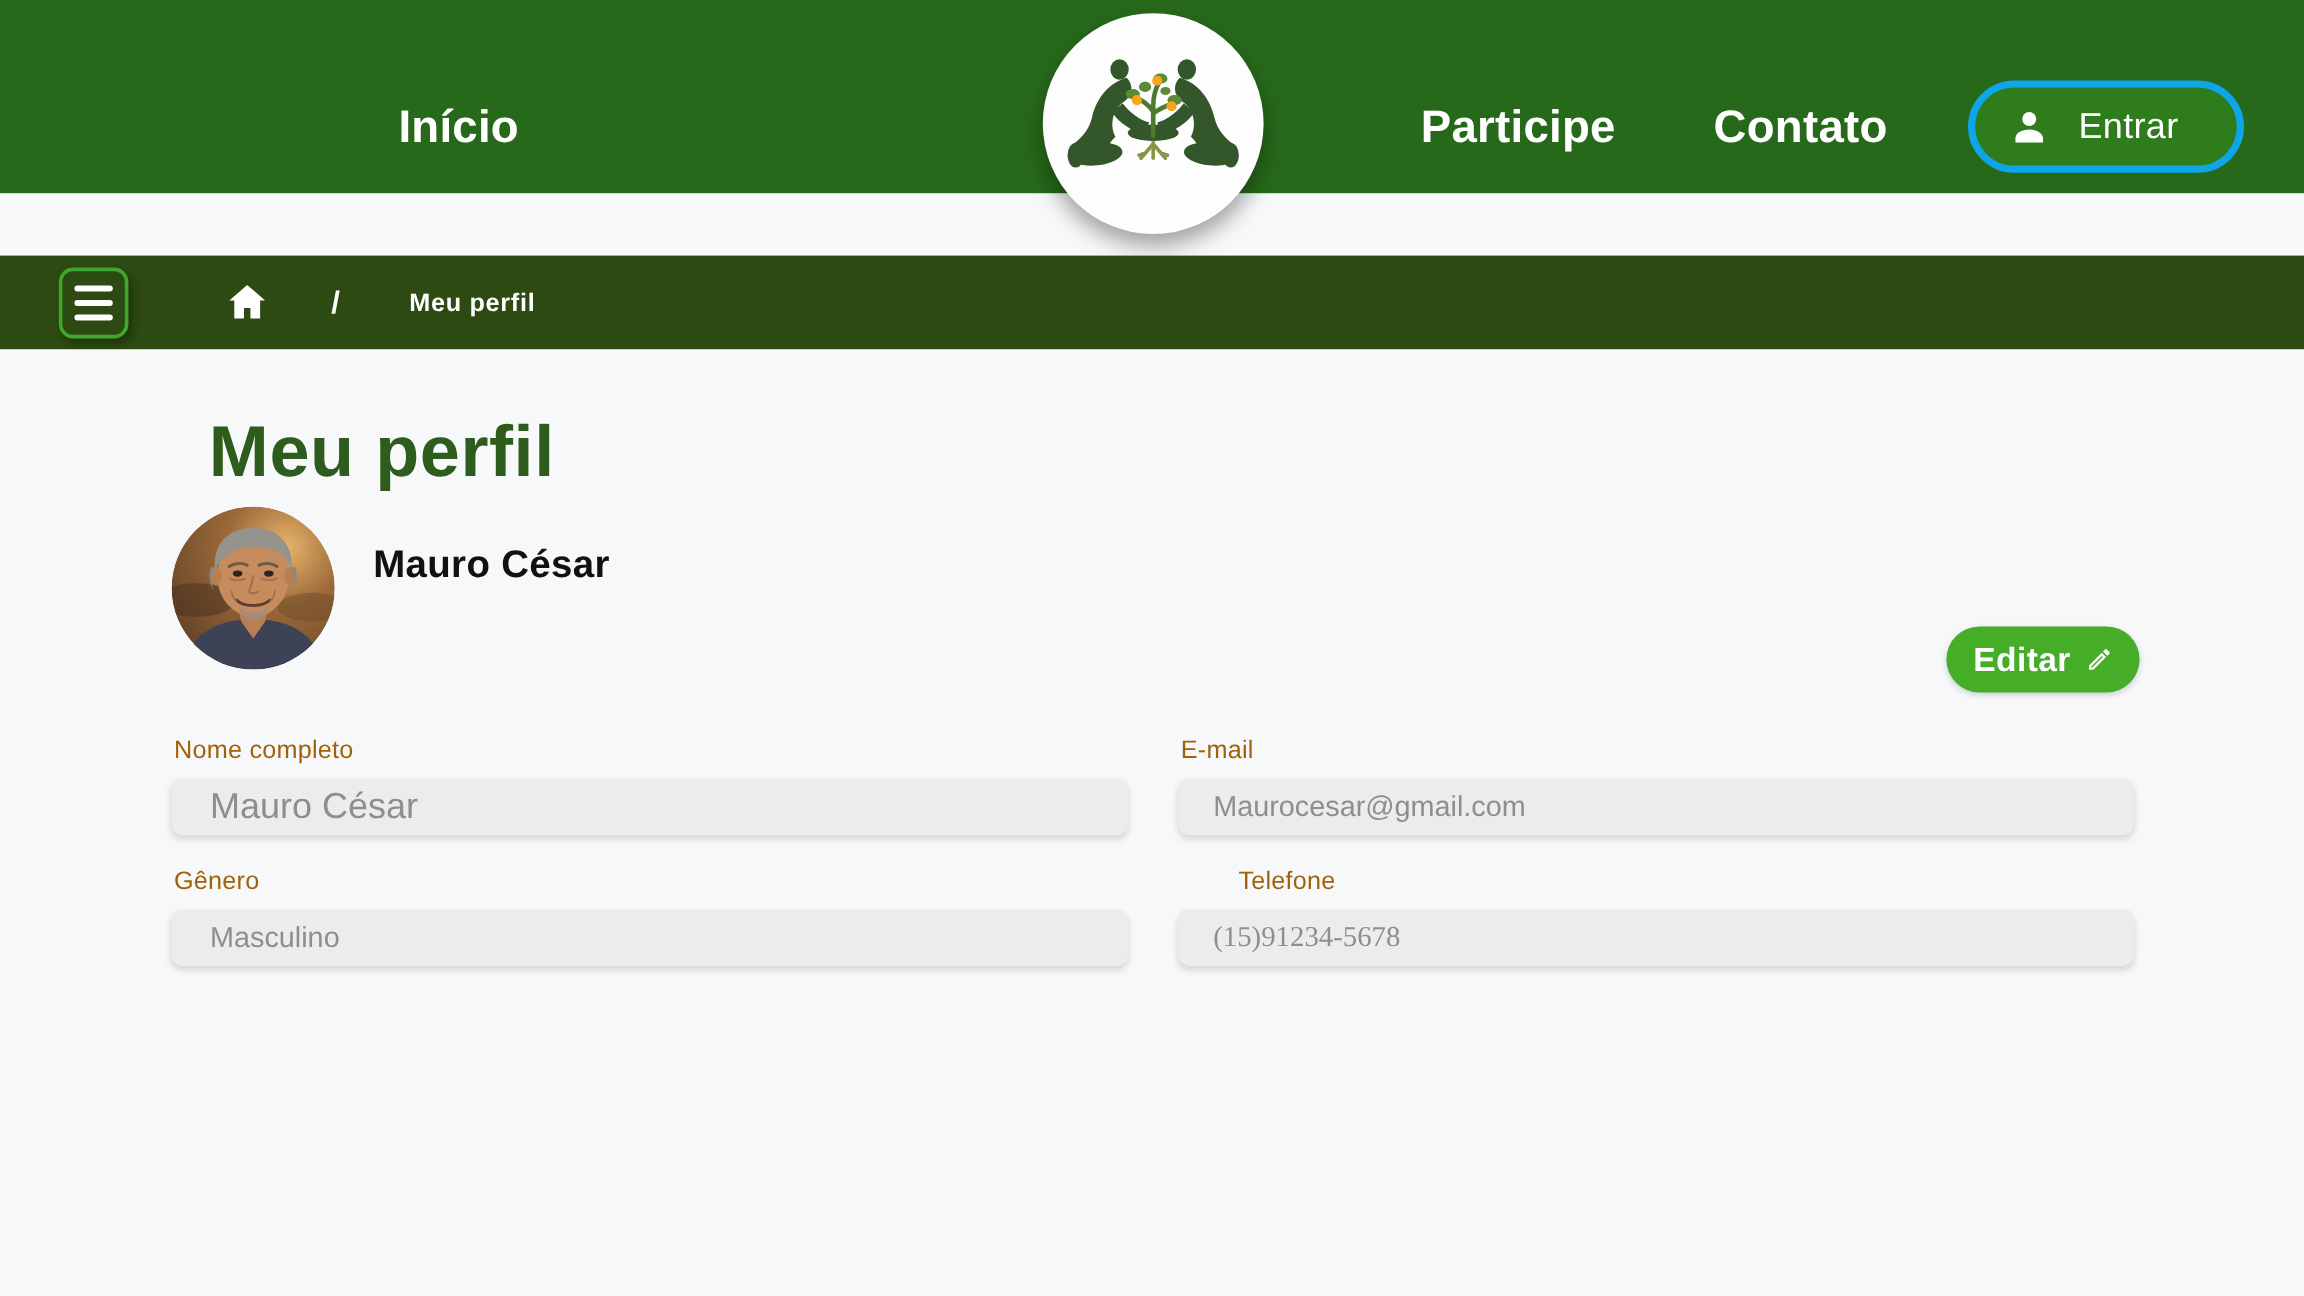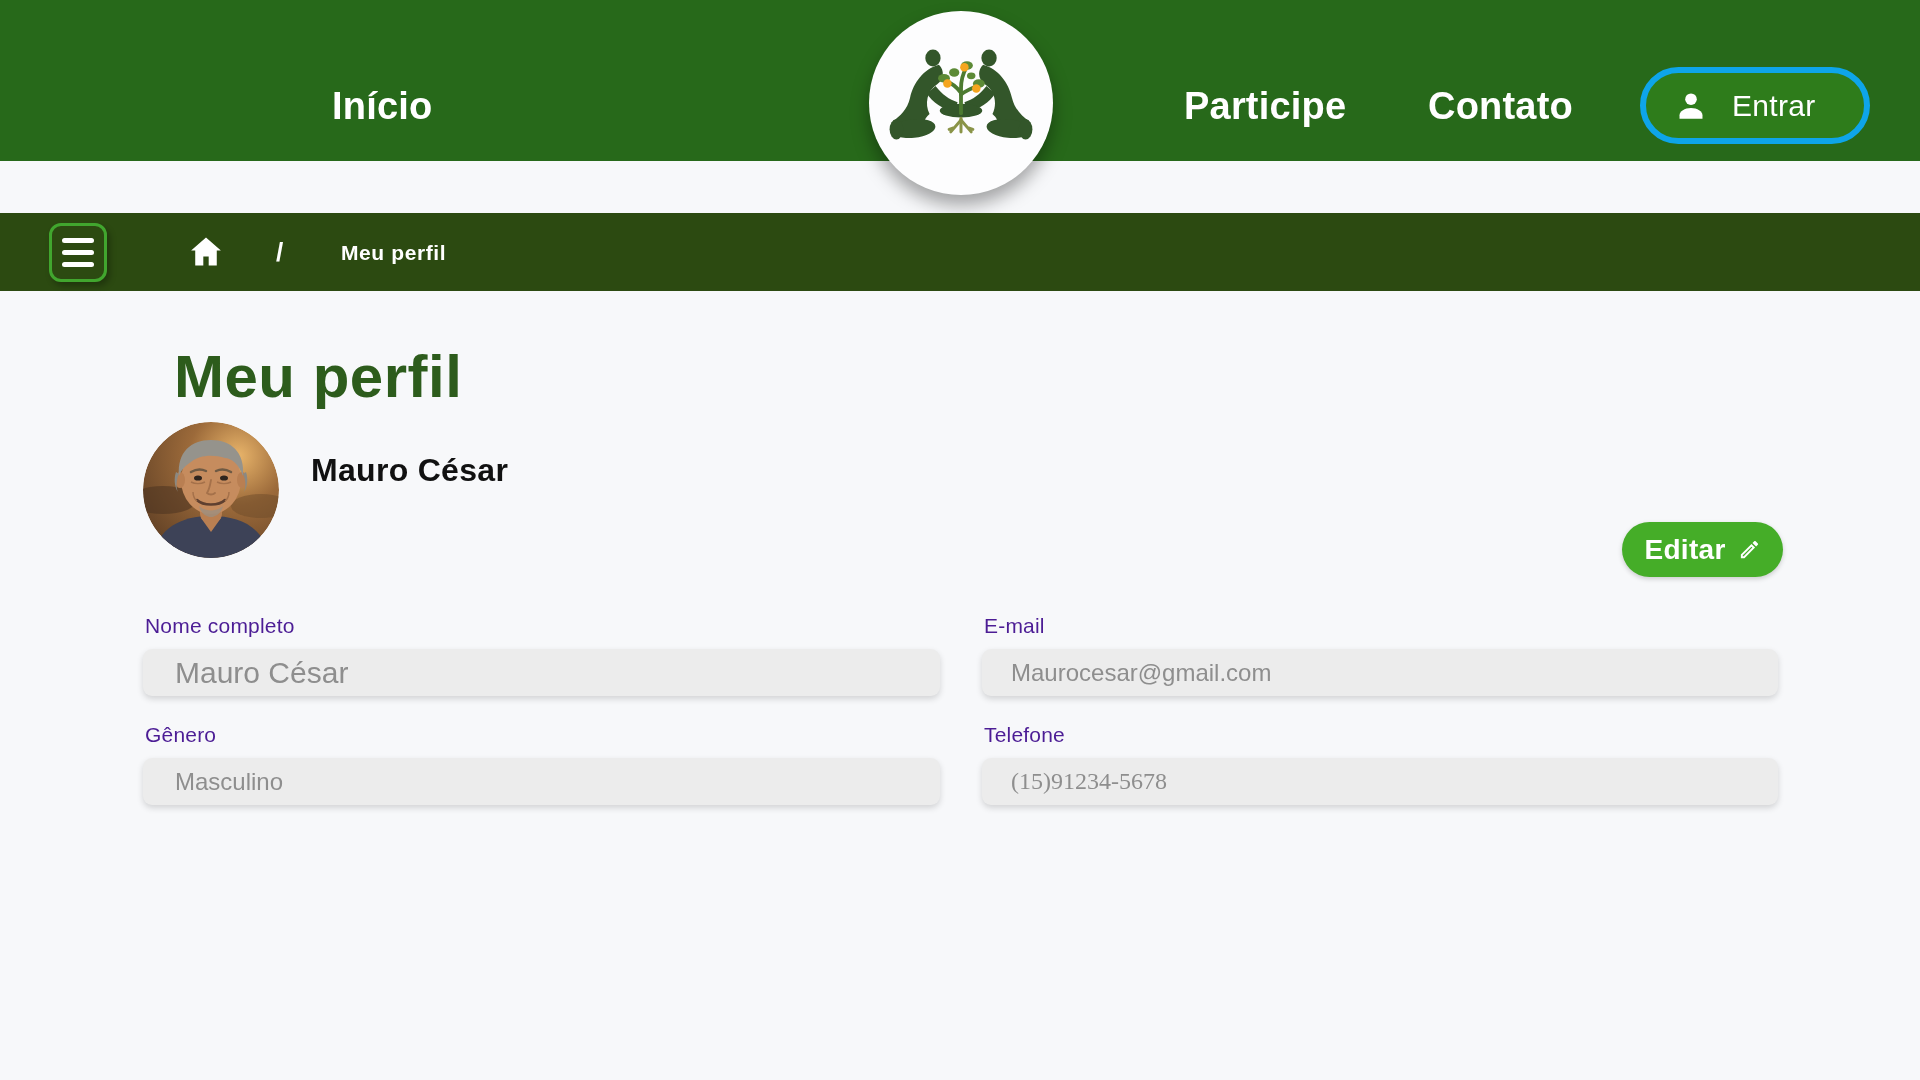--- a/index.html
+++ b/index.html
@@ -58,30 +58,30 @@
     overflow:hidden;line-height:0;
   }
   .user-name{position:absolute;left:311px;top:452px;color:#111;font-size:32px;font-weight:700;letter-spacing:.3px;}
   .edit-btn{
     position:absolute;left:1622px;top:522px;width:161px;height:55px;border-radius:28px;
     background:var(--accent-green);border:none;color:#fff;cursor:pointer;
     display:flex;align-items:center;justify-content:center;gap:12px;
     box-shadow:0 2px 5px rgba(0,0,0,.18);
   }
   .edit-btn .label{font-size:28px;font-weight:700;letter-spacing:.3px;}
-  .field-label{position:absolute;color:#4c1d95;font-size:21px;font-weight:400;letter-spacing:.2px;}
+  .field-label{position:absolute;color:#a16207;font-size:21px;font-weight:400;letter-spacing:.2px;}
   .field-input{
     position:absolute;height:47px;border-radius:9px;background:var(--input-background);
     box-shadow:0 3px 6px rgba(0,0,0,.15);display:flex;align-items:center;cursor:text;
   }
   .field-value{color:var(--input-text);white-space:nowrap;}
   .lbl-fullname{left:145px;top:614px;}  .inp-fullname{left:143px;top:649px;width:797px;}
   .lbl-email{left:984px;top:614px;}     .inp-email{left:982px;top:649px;width:796px;}
   .lbl-gender{left:145px;top:723px;}    .inp-gender{left:143px;top:758px;width:797px;}
-  .lbl-phone{left:984px;top:723px;}     .inp-phone{left:982px;top:758px;width:796px;font-family:Liberation Serif, serif;}
+  .lbl-phone{left:1032px;top:723px;}     .inp-phone{left:982px;top:758px;width:796px;font-family:Liberation Serif, serif;}
   .inp-fullname .field-value{font-size:30px;padding-left:32px;}
   .inp-email .field-value{font-size:24px;padding-left:29px;}
   .inp-gender .field-value{font-size:24px;padding-left:32px;}
   .inp-phone .field-value{font-size:24px;padding-left:29px;}
 </style>
 </head>
 <body>
 
 <header class="top-header">
   <a class="nav-link nav-inicio">Início</a>

